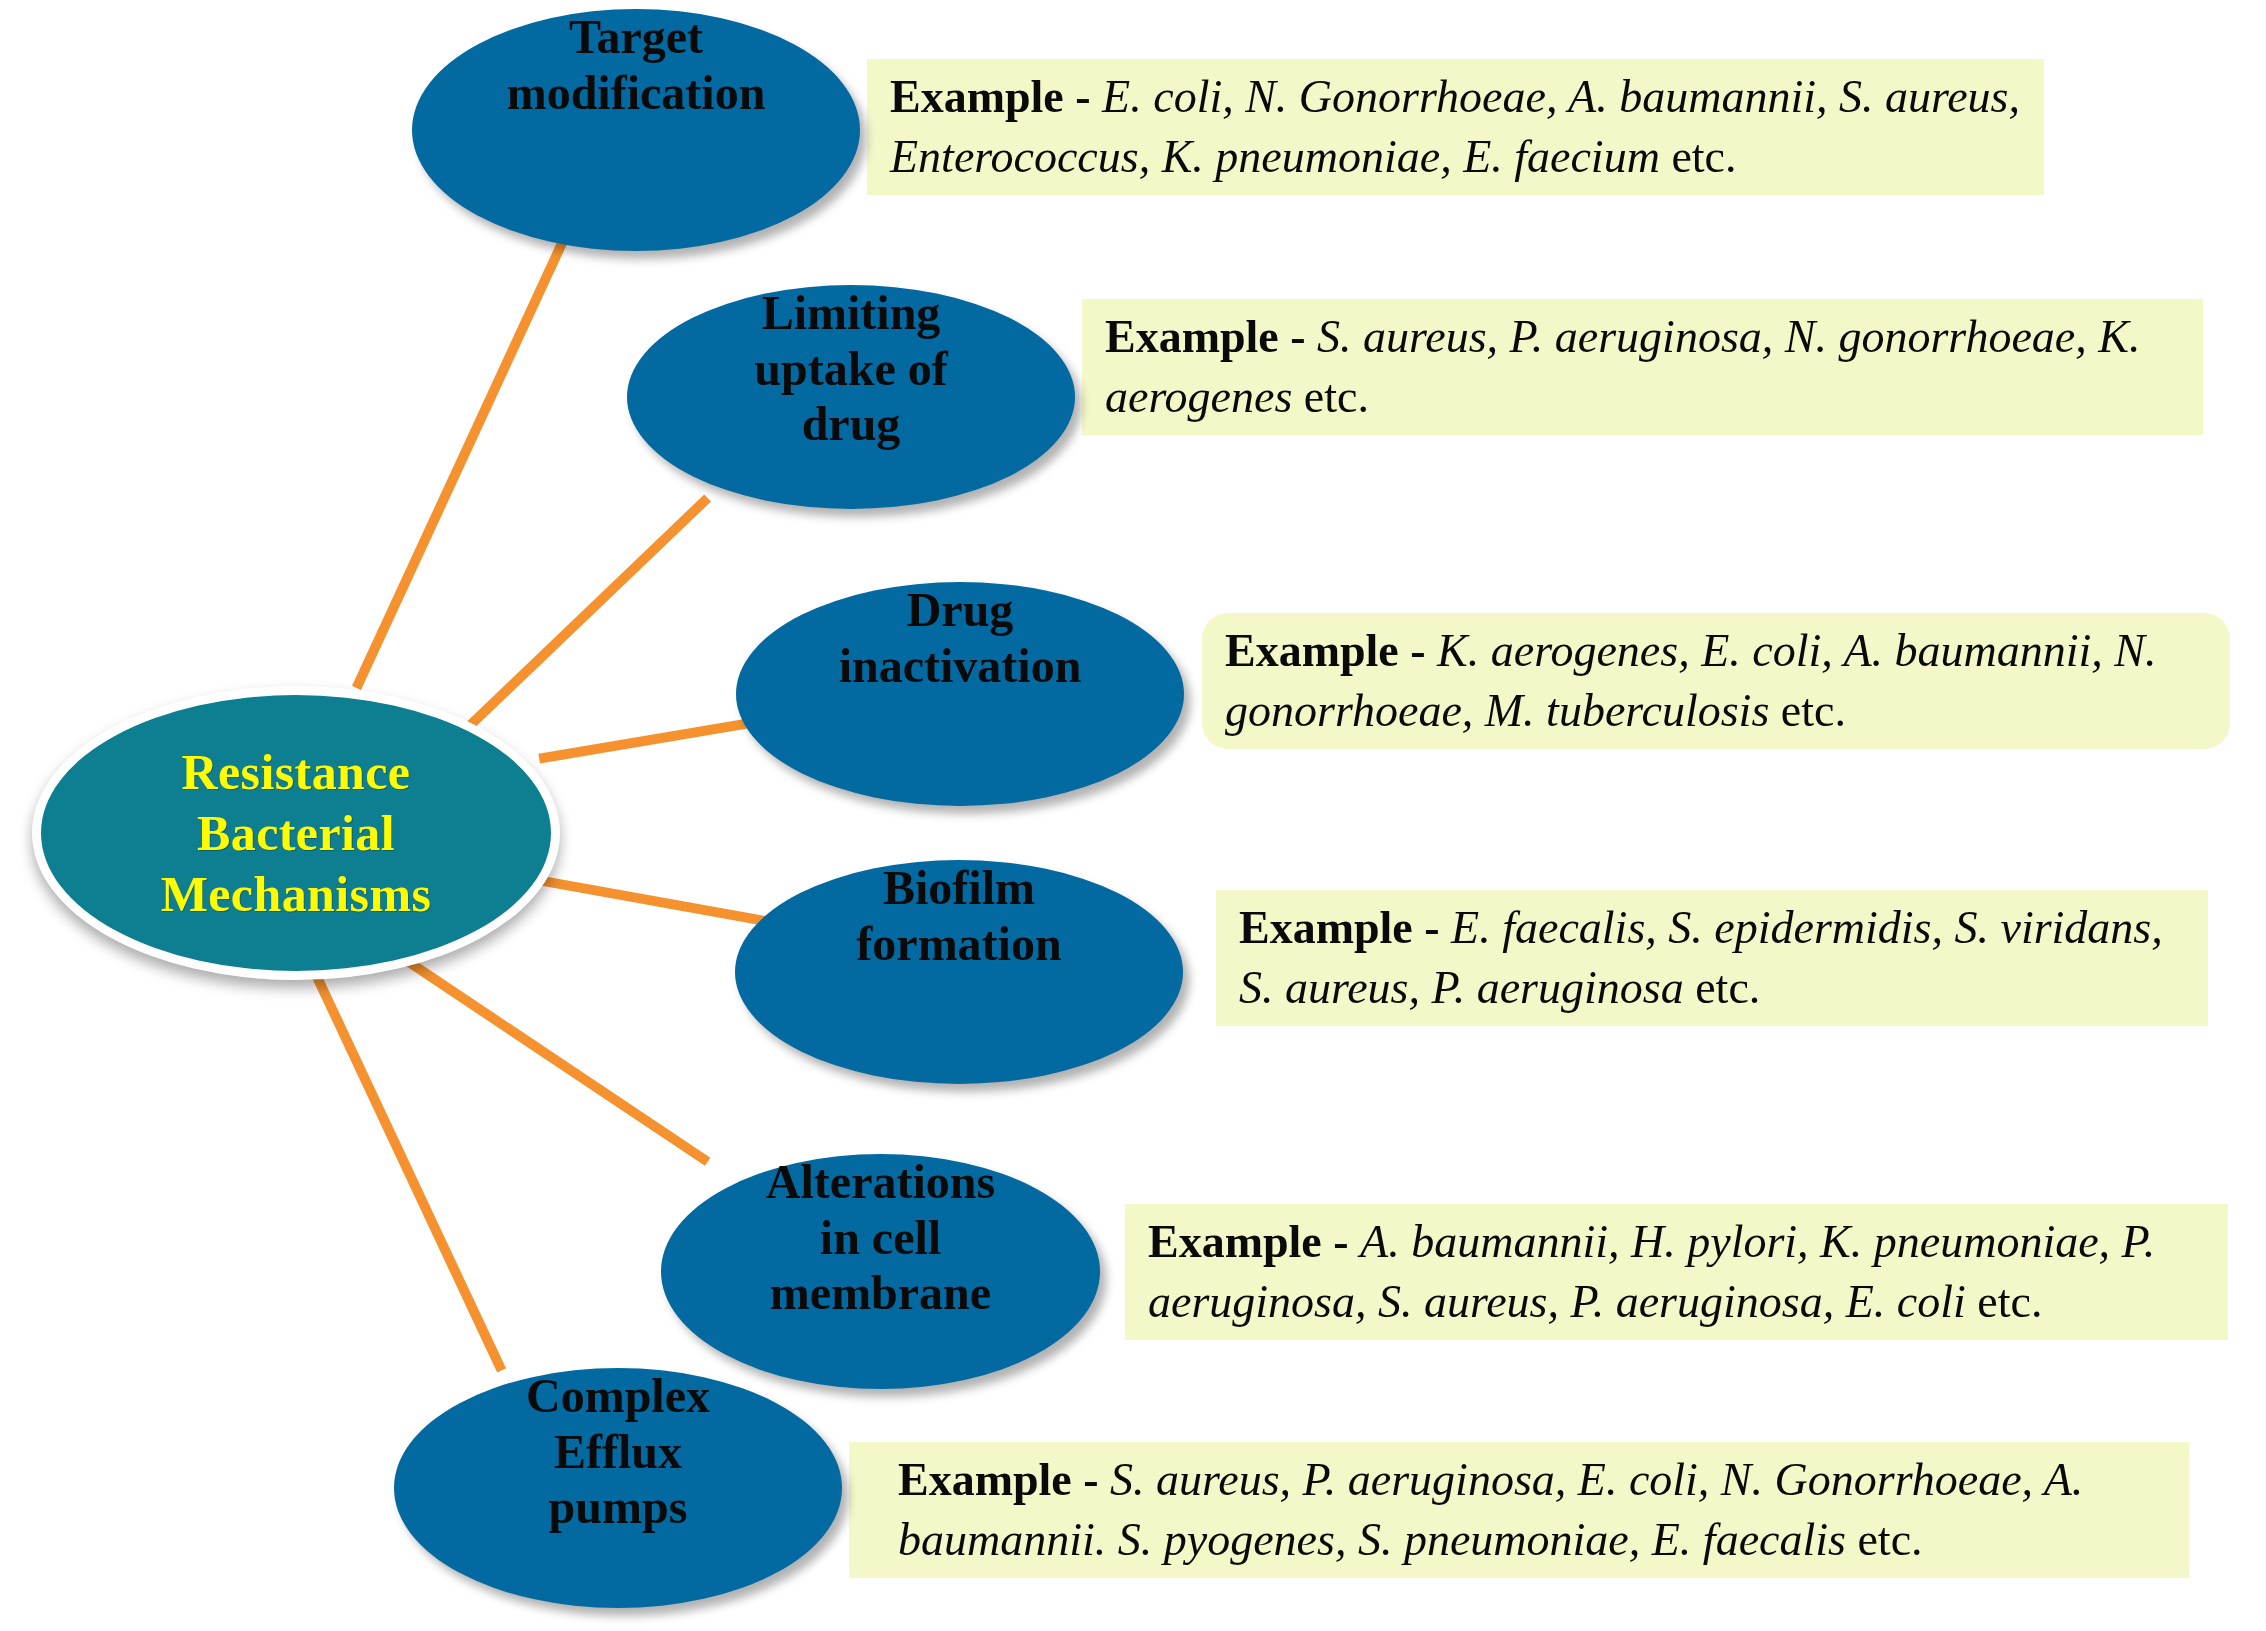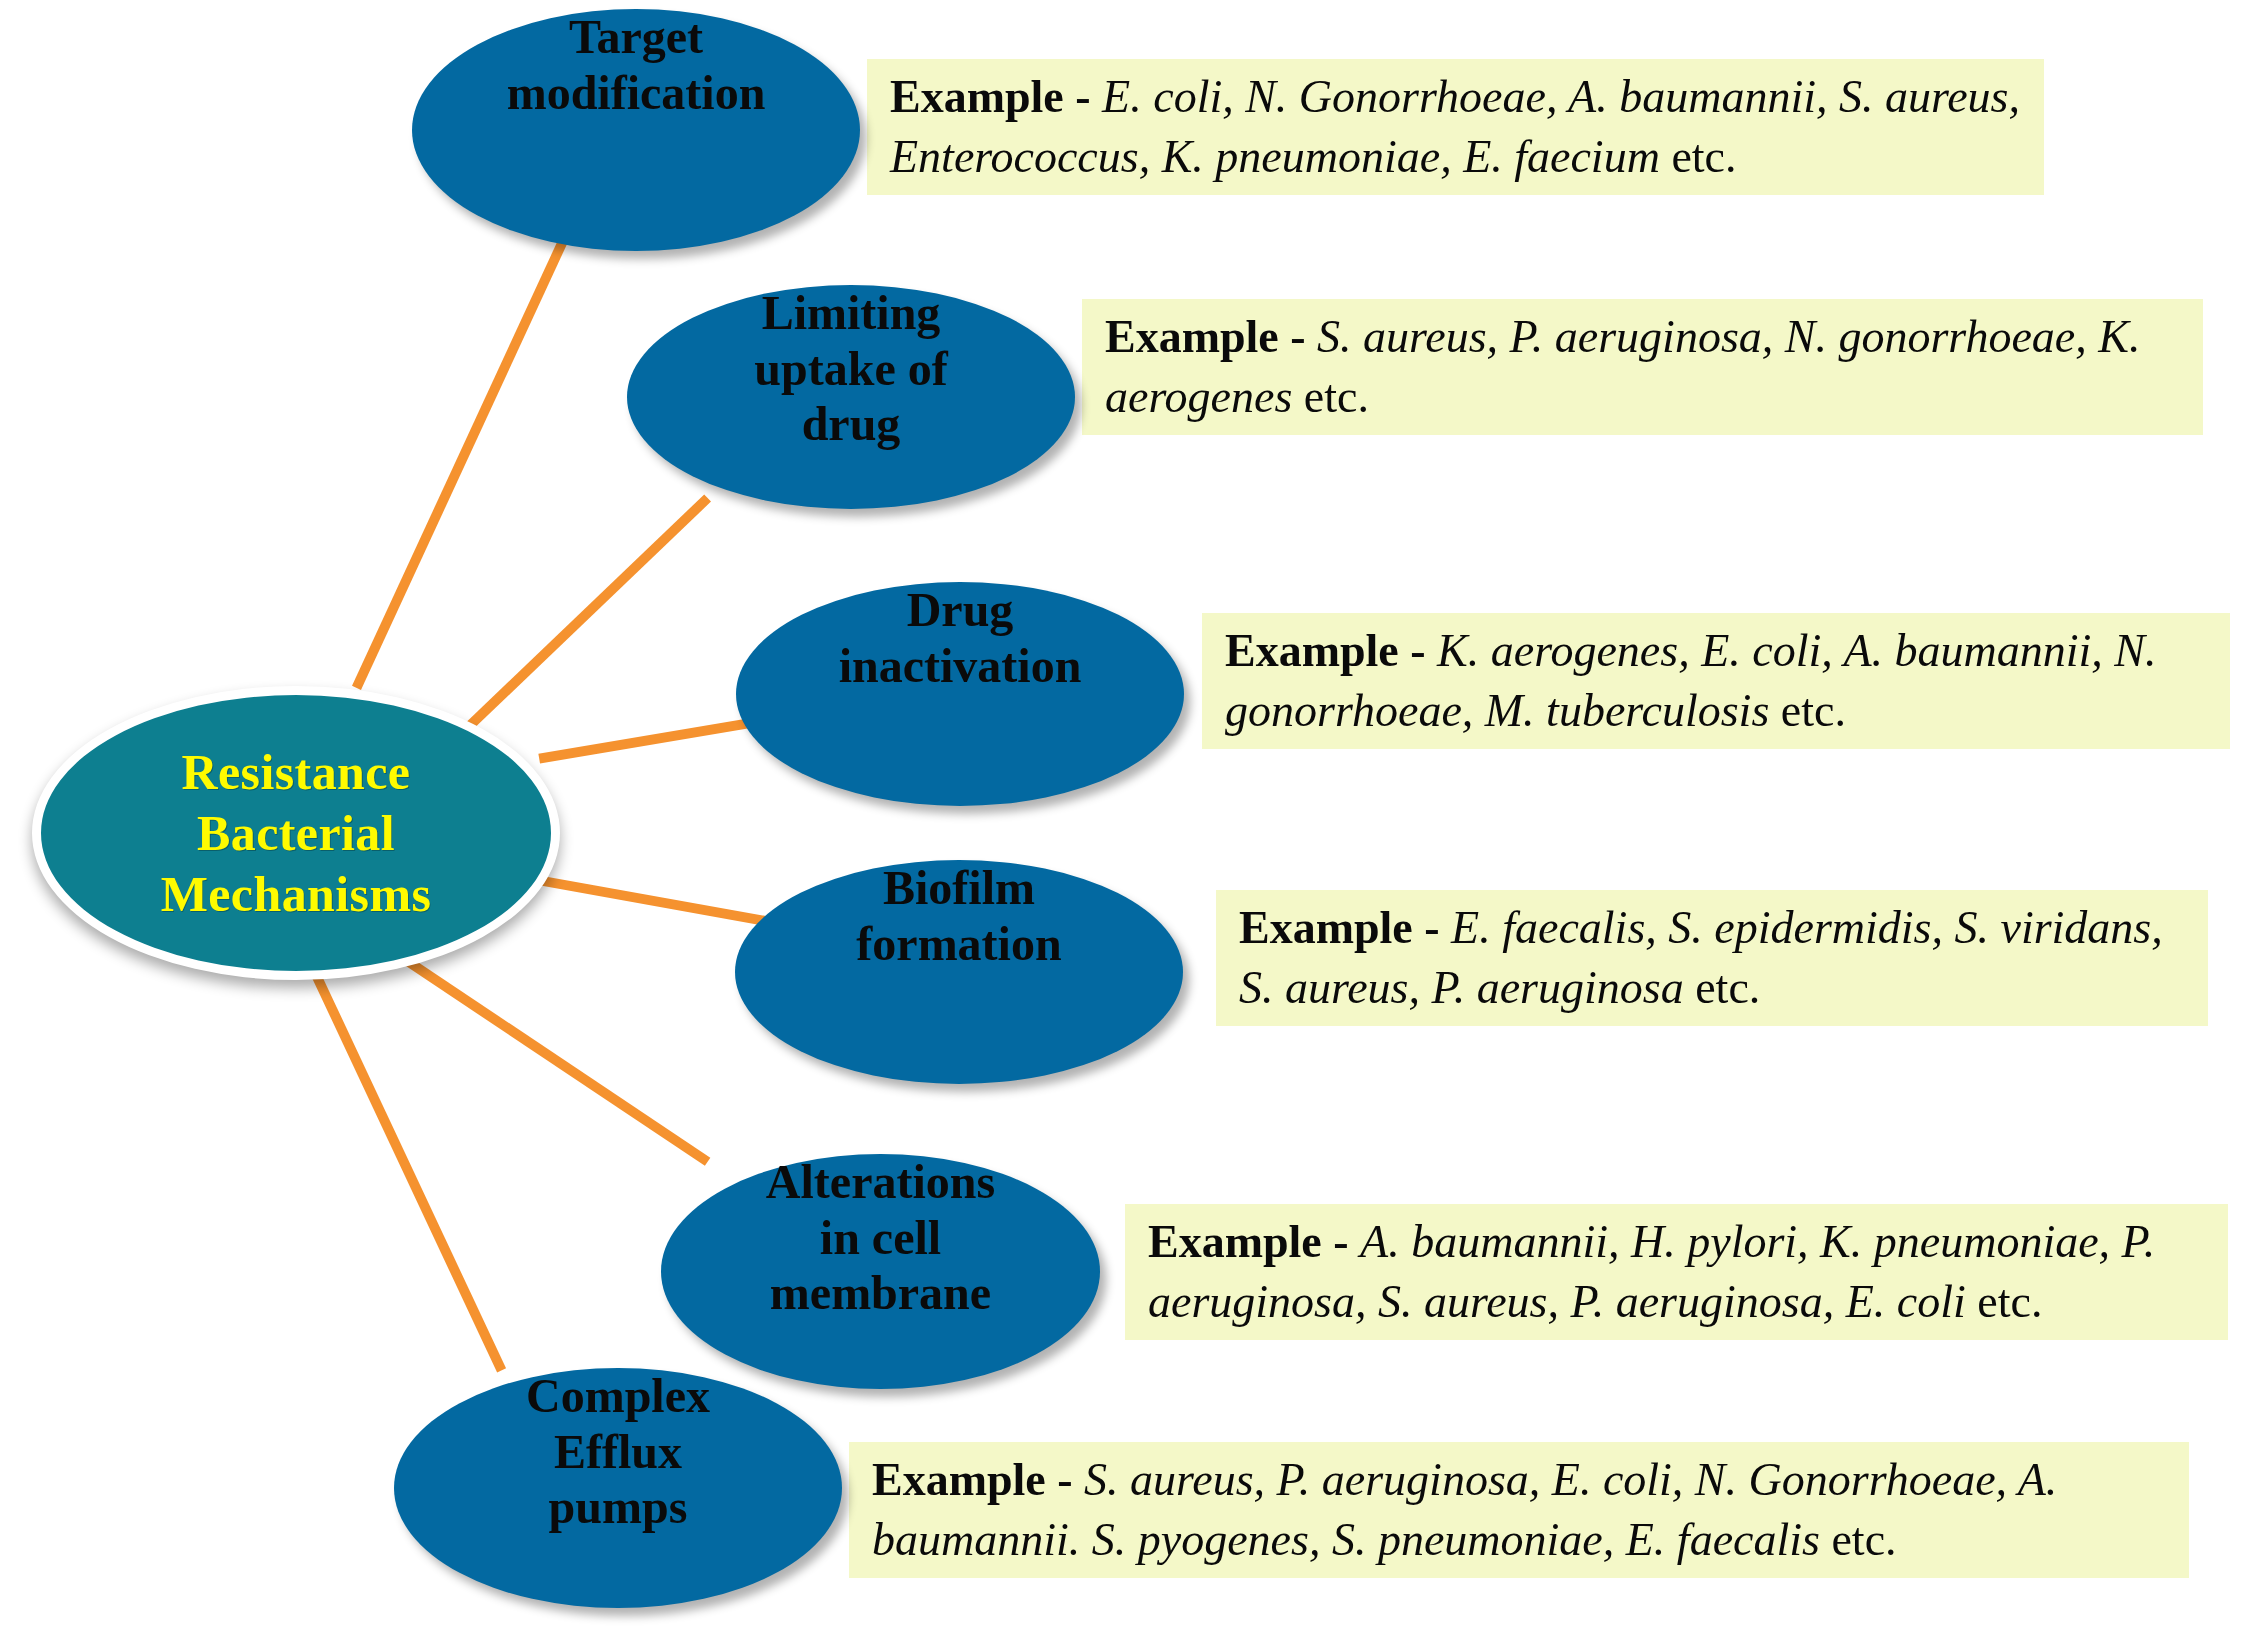--- a/index.html
+++ b/index.html
@@ -149,21 +149,21 @@
       <span class="lead">Example</span><span class="dash"> - </span><span class="species">S. aureus, P. aeruginosa, N. gonorrhoeae, K. aerogenes</span><span class="etc"> etc.</span>
     </div>
   </div>
 
   <div class="node" style="left:736px; top:582px; width:448px; height:224px;">
     <div class="node-label">
       <div>Drug</div>
       <div>inactivation</div>
     </div>
   </div>
-  <div class="example" style="left:1202px; top:613px; width:1028px; height:136px;">
+  <div class="example" style="left:1202px; top:613px; width:1028px; height:136px;border-radius:26px;">
     <div class="example-text">
       <span class="lead">Example</span><span class="dash"> - </span><span class="species">K. aerogenes, E. coli, A. baumannii, N. gonorrhoeae, M. tuberculosis</span><span class="etc"> etc.</span>
     </div>
   </div>
 
   <div class="node" style="left:735px; top:860px; width:448px; height:224px;">
     <div class="node-label">
       <div>Biofilm</div>
       <div>formation</div>
     </div>
@@ -187,20 +187,20 @@
     </div>
   </div>
 
   <div class="node" style="left:394px; top:1368px; width:448px; height:240px;">
     <div class="node-label">
       <div>Complex</div>
       <div>Efflux</div>
       <div>pumps</div>
     </div>
   </div>
-  <div class="example" style="left:849px; top:1442px; width:1340px; height:136px;">
+  <div class="example" style="left:849px; top:1442px; width:1340px; height:136px;padding-left:26px;">
     <div class="example-text">
       <span class="lead">Example</span><span class="dash"> - </span><span class="species">S. aureus, P. aeruginosa, E. coli, N. Gonorrhoeae, A. baumannii. S. pyogenes, S. pneumoniae, E. faecalis</span><span class="etc"> etc.</span>
     </div>
   </div>
 
 </div>
 
 
 </body></html>

